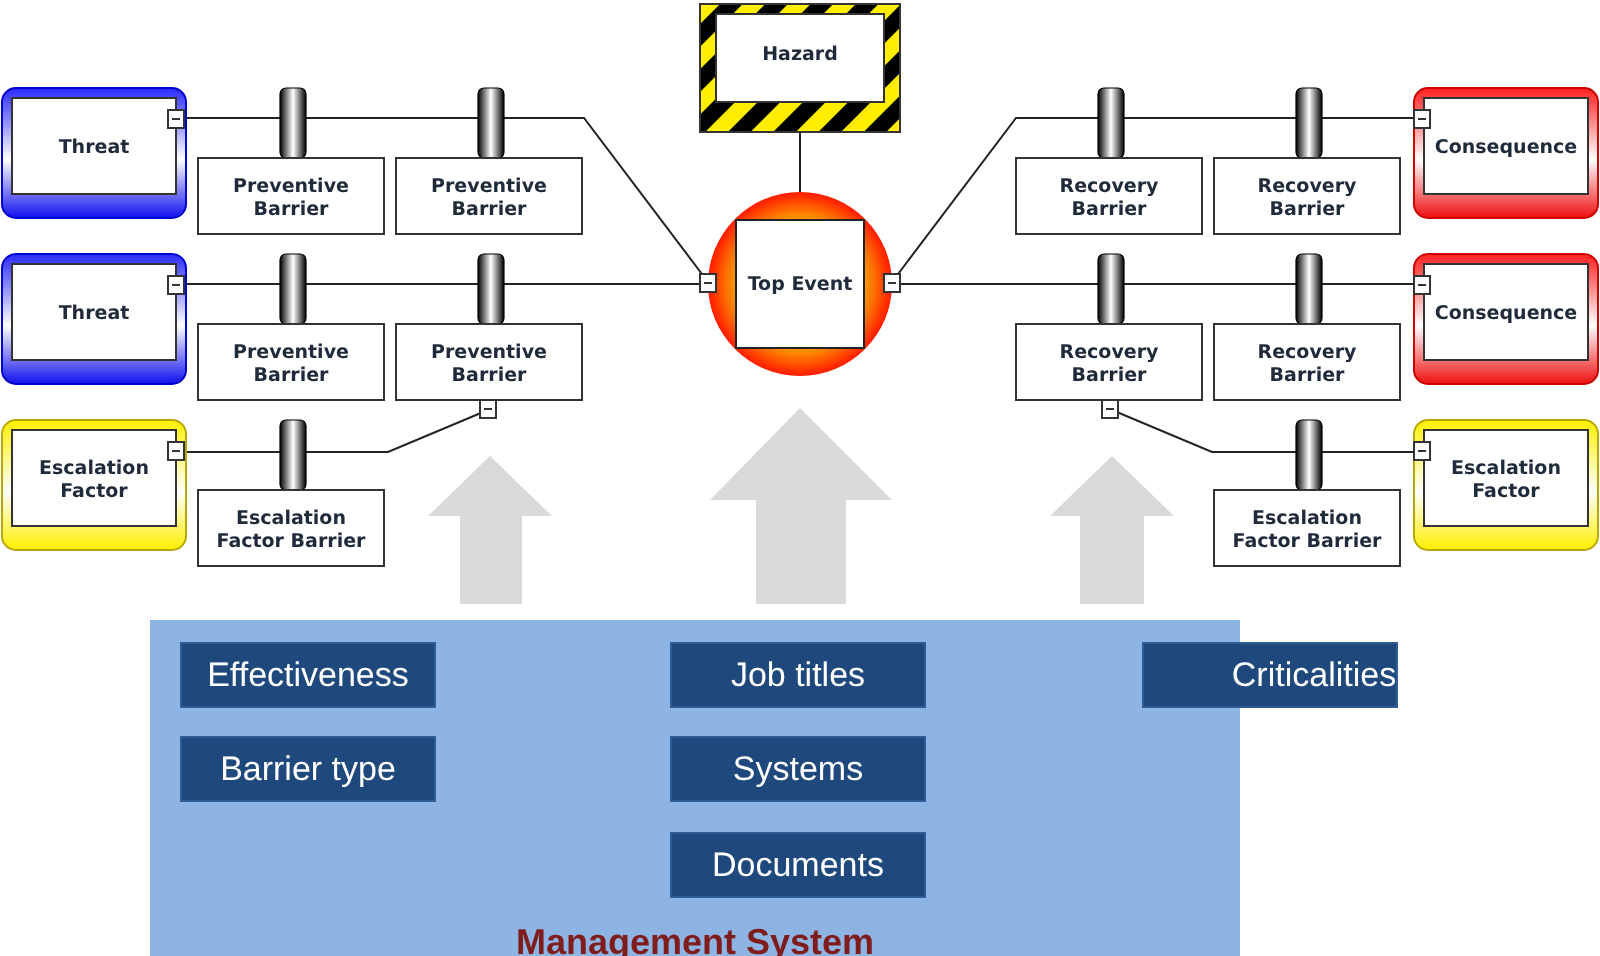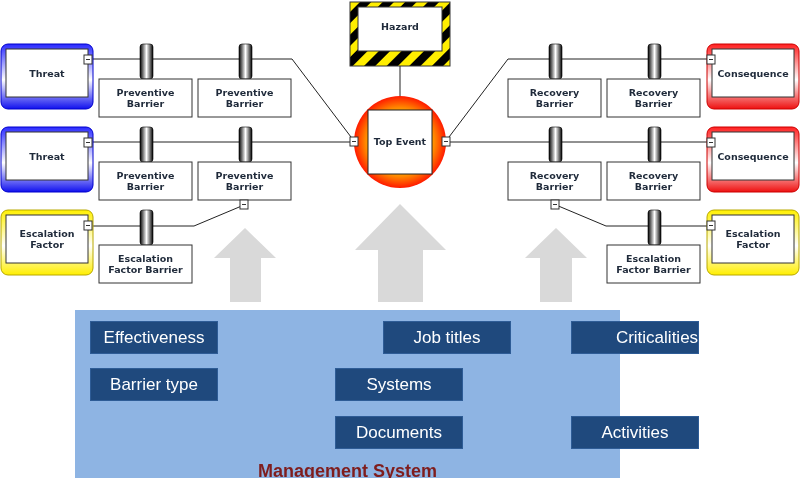--- a/index.html
+++ b/index.html
@@ -200,19 +200,18 @@
         <rect x="607" y="245" width="93" height="38" fill="#ffffff" stroke="#333" stroke-width="1"></rect>
         <text class="node-text" x="653.5" y="261.75">Escalation</text>
         <text class="node-text" x="653.5" y="273.25">Factor Barrier</text>
       </g>
     </g>
 </svg>
 
 <div class="ms-panel">
   <div class="ms-box" style="left:15px;top:11px;">Effectiveness</div>
   <div class="ms-box" style="left:15px;top:58px;">Barrier type</div>
-  <div class="ms-box" style="left:260px;top:11px;margin-left:48px;">Job titles</div>
+  <div class="ms-box" style="left:260px;top:11px;">Job titles</div>
   <div class="ms-box" style="left:260px;top:106px;">Documents</div>
   <div class="ms-box" style="left:260px;top:58px;">Systems</div>
   <div class="ms-box" style="left:496px;top:11px;padding-left:44px;">Criticalities</div>
-  <div class="ms-box" style="left:496px;top:106px;">Activities</div>
   <div class="ms-title">Management System</div>
 </div>
 
 </body></html>

